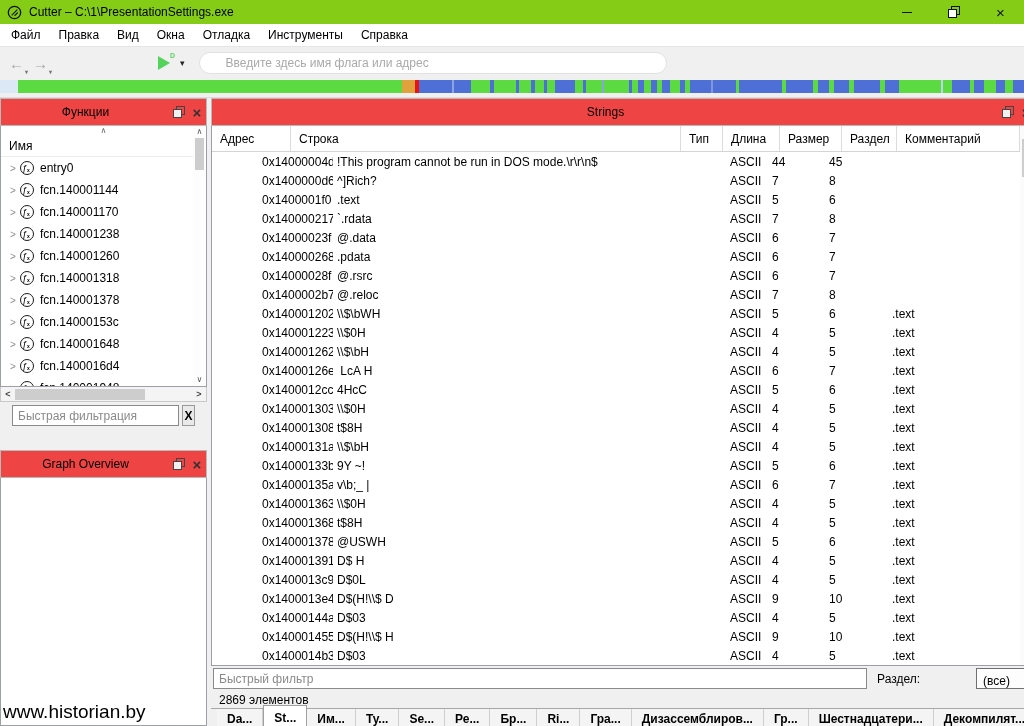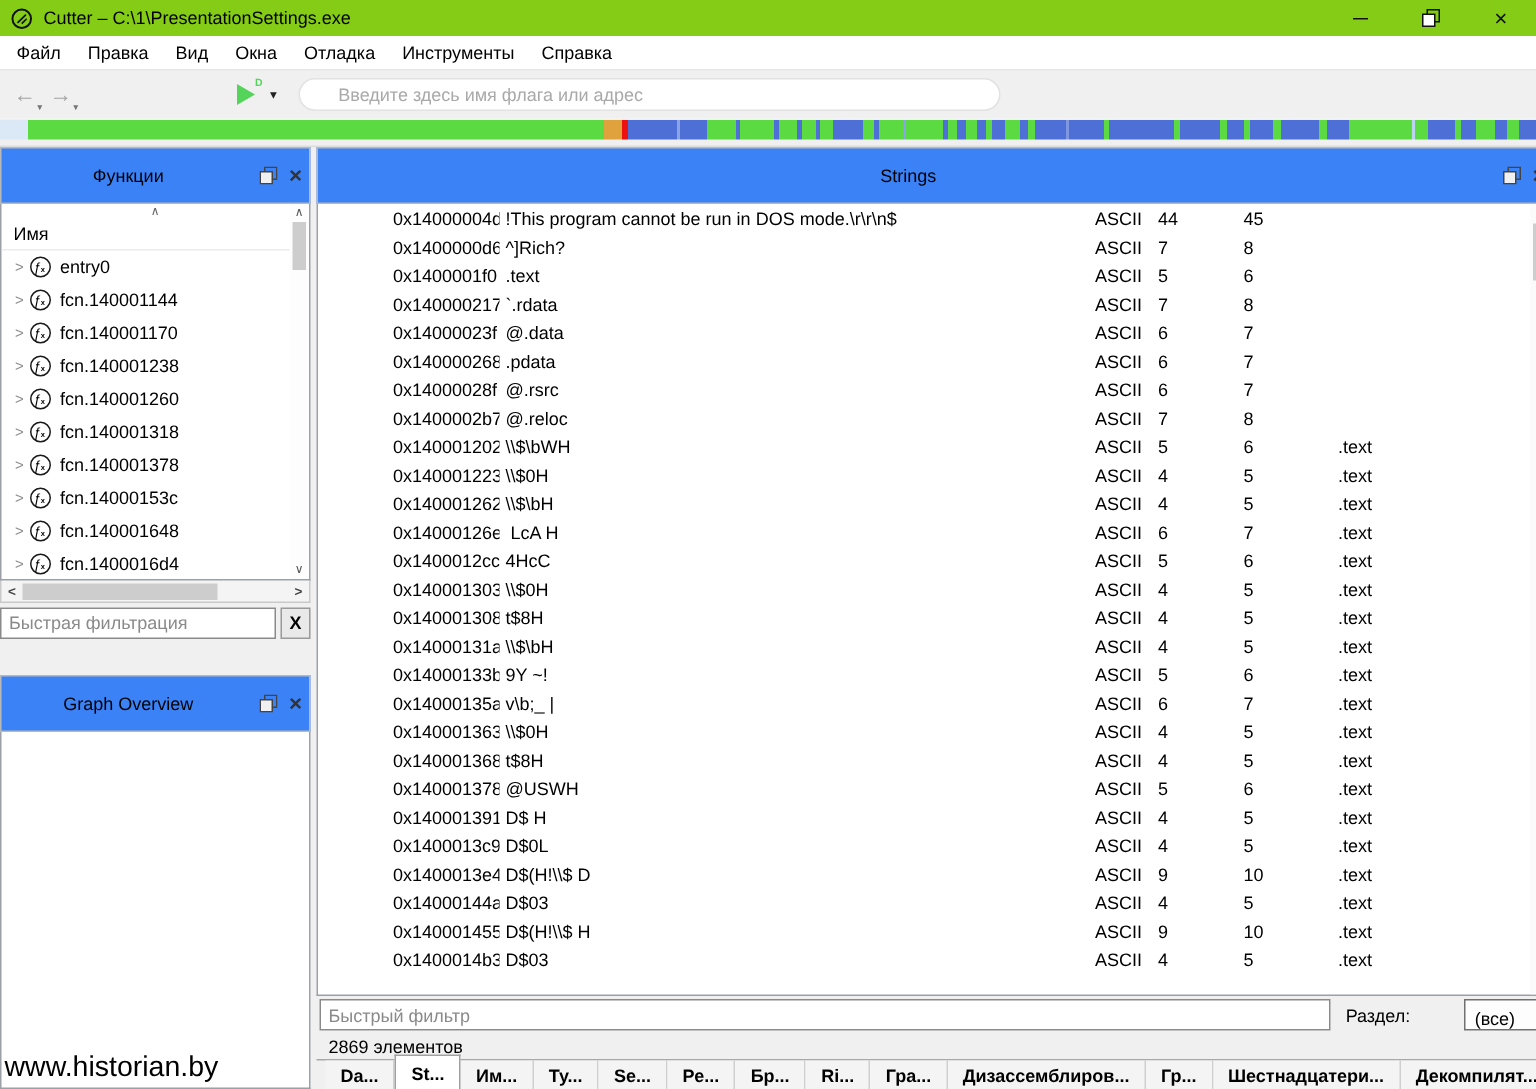--- a/index.html
+++ b/index.html
@@ -52,21 +52,21 @@
       #5cda41 94.7% 95.1%, #4e6fd6 95.1% 96.1%, #5cda41 96.1% 97.3%, #4e6fd6 97.3% 98.1%,
       #5cda41 98.1% 98.9%, #4e6fd6 98.9% 100%); }
 
   
   .main { display:flex; height:628px; background:#f0f0f0; }
   .left-col { width:207px; flex:none; display:flex; flex-direction:column; }
   .divider { width:4px; flex:none; }
   .right-col { flex:1; display:flex; flex-direction:column; }
 
   
-  .dock-header { height:38px; flex:none; background:#3b82f6; border:1px solid #b9b9b9; display:flex; align-items:center; }
+  .dock-header { height:28px; flex:none; background:#ef4444; border:1px solid #b9b9b9; display:flex; align-items:center; }
   .dock-title { flex:1; text-align:center; }
   .dock-btn { width:18px; display:flex; align-items:center; justify-content:center; color:#444; }
   .dock-close { font-weight:bold; font-size:15px; color:#333; }
 
   
   .functions-dock { height:330px; flex:none; display:flex; flex-direction:column; }
   .tree { position:relative; flex:1; background:#fff; border:1px solid #9aa0a6; border-top:none; overflow:hidden; }
   .tree-scrollup { height:10px; text-align:center; font-size:8px; color:#666; line-height:10px; }
   .tree-colhead { height:21px; line-height:21px; padding-left:8px; border-bottom:1px solid #ececec; }
   .fn-item { height:22px; display:flex; align-items:center; }
@@ -77,21 +77,21 @@
   .fn-ic b { font-size:5px; font-weight:bold; margin-top:4px; }
   .vscroll { position:absolute; top:0; right:0; width:13px; height:100%; display:flex; flex-direction:column;
              align-items:center; background:#fdfdfd; }
   .vscroll .arr { height:12px; font-size:8px; color:#555; line-height:12px; }
   .vscroll .thumb { width:9px; height:32px; background:#cdcdcd; }
   .vscroll .track { flex:1; }
   .hscroll { height:15px; flex:none; background:#f4f4f4; display:flex; align-items:center; border:1px solid #c9c9c9; border-top:none; }
   .hscroll .arr { width:14px; text-align:center; font-size:9px; color:#444; font-weight:bold; }
   .hscroll .thumb { height:11px; width:130px; background:#cdcdcd; }
   .hscroll .track { flex:1; }
-  .filter-row { height:26px; flex:none; display:flex; align-items:center; padding:2px 0; }
+  .filter-row { height:26px; flex:none; display:flex; align-items:flex-end; padding:2px 12px; }
   .filter-input { flex:1; height:21px; border:1px solid #8a8a8a; padding:0 5px; font-size:12px;
                   font-family:"Liberation Sans",sans-serif; outline:none; }
   .filter-input::placeholder { color:#8a8a8a; }
   .clear-btn { width:20px; height:21px; margin-left:3px; background:#e9e9e9; border:1px solid #9a9a9a;
                font-weight:bold; font-size:12px; display:flex; align-items:center; justify-content:center; }
 
   .left-gap { height:22px; flex:none; }
   .graph-dock { flex:1; display:flex; flex-direction:column; }
   .graph-body { position:relative; flex:1; background:#fff; border:1px solid #9aa0a6; border-top:none; }
   .watermark { position:absolute; left:2px; bottom:2px; font-size:19px; color:#000; }
@@ -110,21 +110,21 @@
   .tcell.c2, .tcell.c3, .tcell.c4 { padding-left:7px; }
   .table-vscroll { width:15px; flex:none; display:flex; flex-direction:column; align-items:center; background:#fbfbfb; }
   .table-vscroll .arr { height:13px; font-size:8px; color:#555; line-height:13px; }
   .table-vscroll .thumb { width:11px; height:38px; background:#cdcdcd; }
   .table-vscroll .track { flex:1; }
 
   .strings-filter-row { height:25px; flex:none; display:flex; align-items:center; padding:2px 2px 2px 2px; }
   .strings-filter-input { flex:1; height:21px; border:1px solid #8a8a8a; padding:0 5px; font-size:12px;
                           font-family:"Liberation Sans",sans-serif; outline:none; }
   .strings-filter-input::placeholder { color:#8a8a8a; }
-  .section-label { margin:0 4px 0 10px; }
+  .section-label { margin:0 24px 0 10px; }
   .combo { width:58px; height:21px; background:#fdfdfd; border:1px solid #707070; display:flex; align-items:flex-end;
            padding-left:6px;margin-left:32px; }
   .combo-chev { margin-left:auto; margin-right:4px; font-size:8px; color:#555; }
 
   .status-row { height:17px; flex:none; display:flex; align-items:center; padding-left:8px; }
 
   .tabbar { height:20px; flex:none; display:flex; align-items:flex-end; border-top:1px solid #a8a8a8; padding-left:6px;font-weight:bold; }
   .tab { height:19px; padding:3px 10px 0 10px; background:#f4f4f4; border-right:1px solid #cfcfcf; font-size:12px;
          white-space:nowrap; }
   .tab.active { background:#fff; height:23px; margin-top:-4px; padding-top:5px; border:1px solid #a0a0a0; border-top:1px solid #a0a0a0;
@@ -339,20 +339,29 @@
             <svg width="12" height="12" viewBox="0 0 12 12">
               <rect x="3.5" y="0.5" width="8" height="8" fill="none" stroke="#444"></rect>
               <rect x="0.5" y="3.5" width="8" height="8" fill="#f0f0f0" stroke="#444"></rect>
             </svg>
           </span>
           <span class="dock-btn dock-close">×</span>
         </div>
 
         <div class="table-frame">
           <div class="table-main">
+            <div class="thead-row">
+                <div class="hcell c0">Адрес</div>
+                <div class="hcell c1">Строка</div>
+                <div class="hcell c2">Тип</div>
+                <div class="hcell c3">Длина</div>
+                <div class="hcell c4">Размер</div>
+                <div class="hcell c5">Раздел</div>
+                <div class="hcell c6">Комментарий</div>
+              </div>
             <div class="rows-area">
                 <div class="trow">
                   <div class="tcell c0">0x14000004d</div>
                   <div class="tcell c1">!This program cannot be run in DOS mode.\r\r\n$</div>
                   <div class="tcell c2">ASCII</div>
                   <div class="tcell c3">44</div>
                   <div class="tcell c4">45</div>
                   <div class="tcell c5"></div>
                   <div class="tcell c6"></div>
                 </div>

